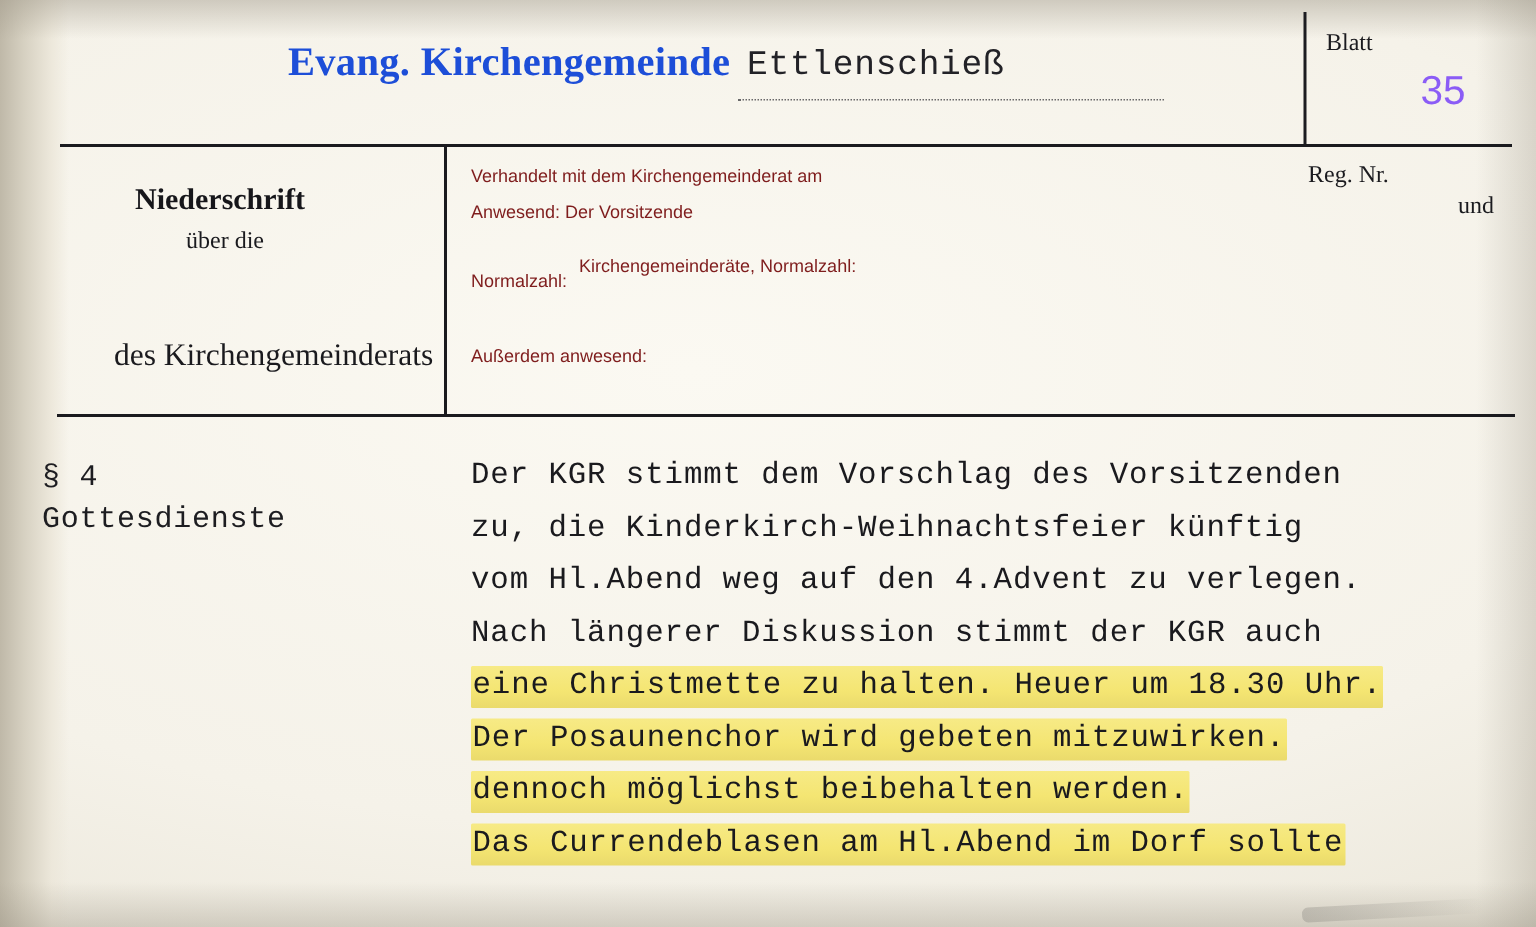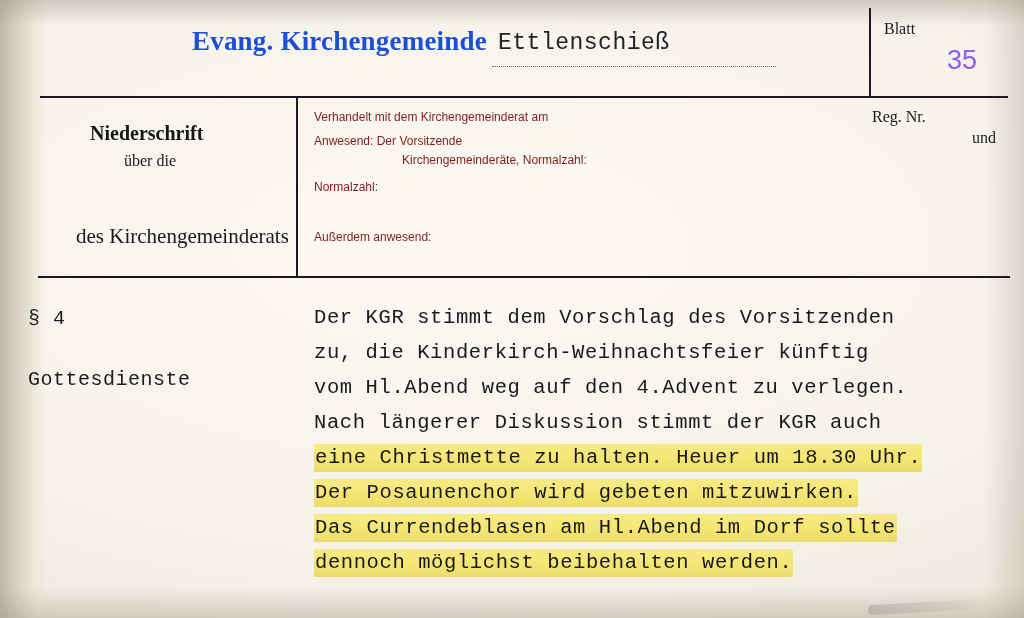--- a/index.html
+++ b/index.html
@@ -187,21 +187,20 @@
     letter-spacing: .5px;
   }
   .para-topic {
     position: absolute;
     left: 28px;
     top: 335px;
     font-family: "Liberation Mono", monospace;
     font-size: 20px;
     color: #1d1d21;
     letter-spacing: .5px;
-    margin-top: 33px;
   }
   #body-text {
     position: absolute;
     left: 314px;
     top: 300px;
     width: 700px;
   }
   .body-line {
     position: relative;
     font-family: "Liberation Mono", monospace;
@@ -251,35 +250,35 @@
   <div class="hline" style="left:40px; top:96px; width:968px;"></div>
   <div class="hline" style="left:38px; top:276px; width:972px;"></div>
   <div class="vline" style="left:296px; top:97px; height:180px;"></div>
 
   <div class="nieder-title">Niederschrift</div>
   <div class="nieder-l2">über die</div>
   <div class="nieder-l4">des Kirchengemeinderats</div>
 
   <div class="form-line" style="left:314px; top:110px;">Verhandelt mit dem Kirchengemeinderat am</div>
   <div class="form-line" style="left:314px; top:134px;">Anwesend: Der Vorsitzende</div>
-  <div class="form-line" style="left:386px; top:153px;margin-left:16px;">Kirchengemeinderäte, Normalzahl:</div>
+  <div class="form-line" style="left:386px; top:170px;">Kirchengemeinderäte, Normalzahl:</div>
   <div class="form-line" style="left:314px; top:180px;">Normalzahl:</div>
   <div class="form-line" style="left:314px; top:230px;">Außerdem anwesend:</div>
 
   <div class="reg-nr">Reg. Nr.</div>
   <div class="und">und</div>
 
   <div class="para-mark">§ 4</div>
   <div class="para-topic">Gottesdienste</div>
 
   <div id="body-text">
       <div class="body-line"><span>Der KGR stimmt dem Vorschlag des Vorsitzenden</span></div>
       <div class="body-line"><span>zu, die Kinderkirch-Weihnachtsfeier künftig</span></div>
       <div class="body-line"><span>vom Hl.Abend weg auf den 4.Advent zu verlegen.</span></div>
       <div class="body-line"><span>Nach längerer Diskussion stimmt der KGR auch</span></div>
       <div class="body-line"><span class="hl">eine Christmette zu halten. Heuer um 18.30 Uhr.</span></div>
       <div class="body-line"><span class="hl">Der Posaunenchor wird gebeten mitzuwirken.</span></div>
+      <div class="body-line"><span class="hl">dennoch möglichst beibehalten werden.</span></div>
       <div class="body-line"><span class="hl">Das Currendeblasen am Hl.Abend im Dorf sollte</span></div>
-      <div class="body-line"><span class="hl">dennoch möglichst beibehalten werden.</span></div>
     </div>
 
   <div class="pencil-mark"></div>
 </div>
 
 </body></html>

